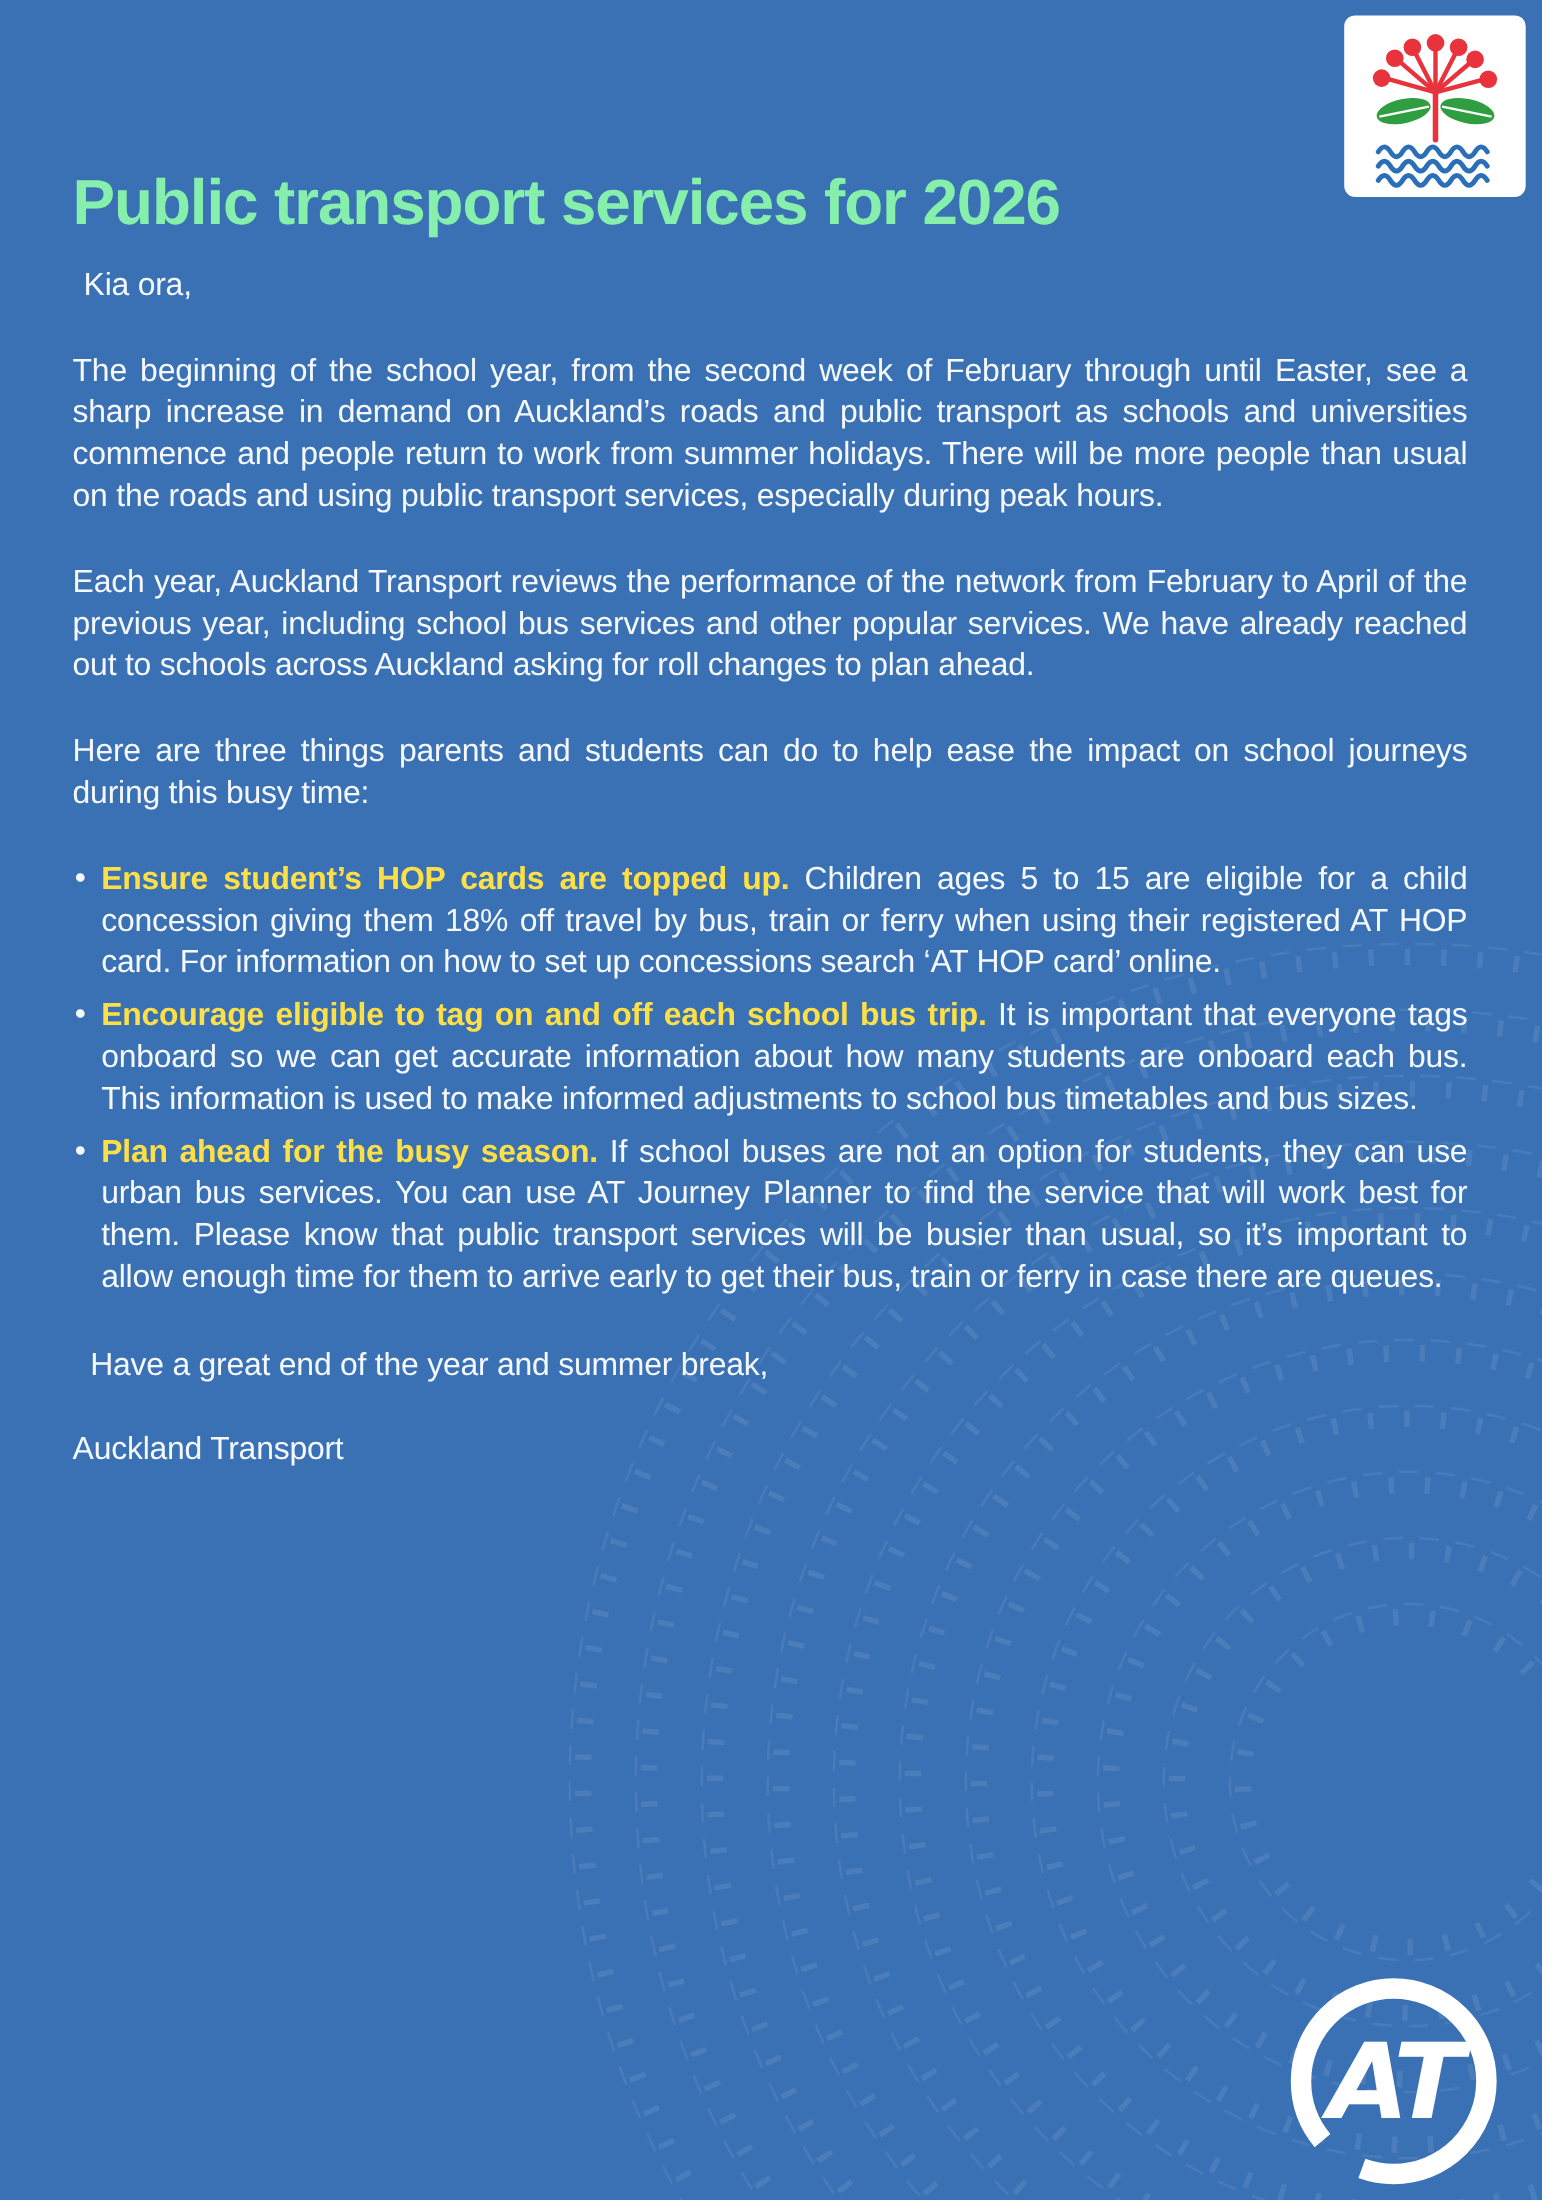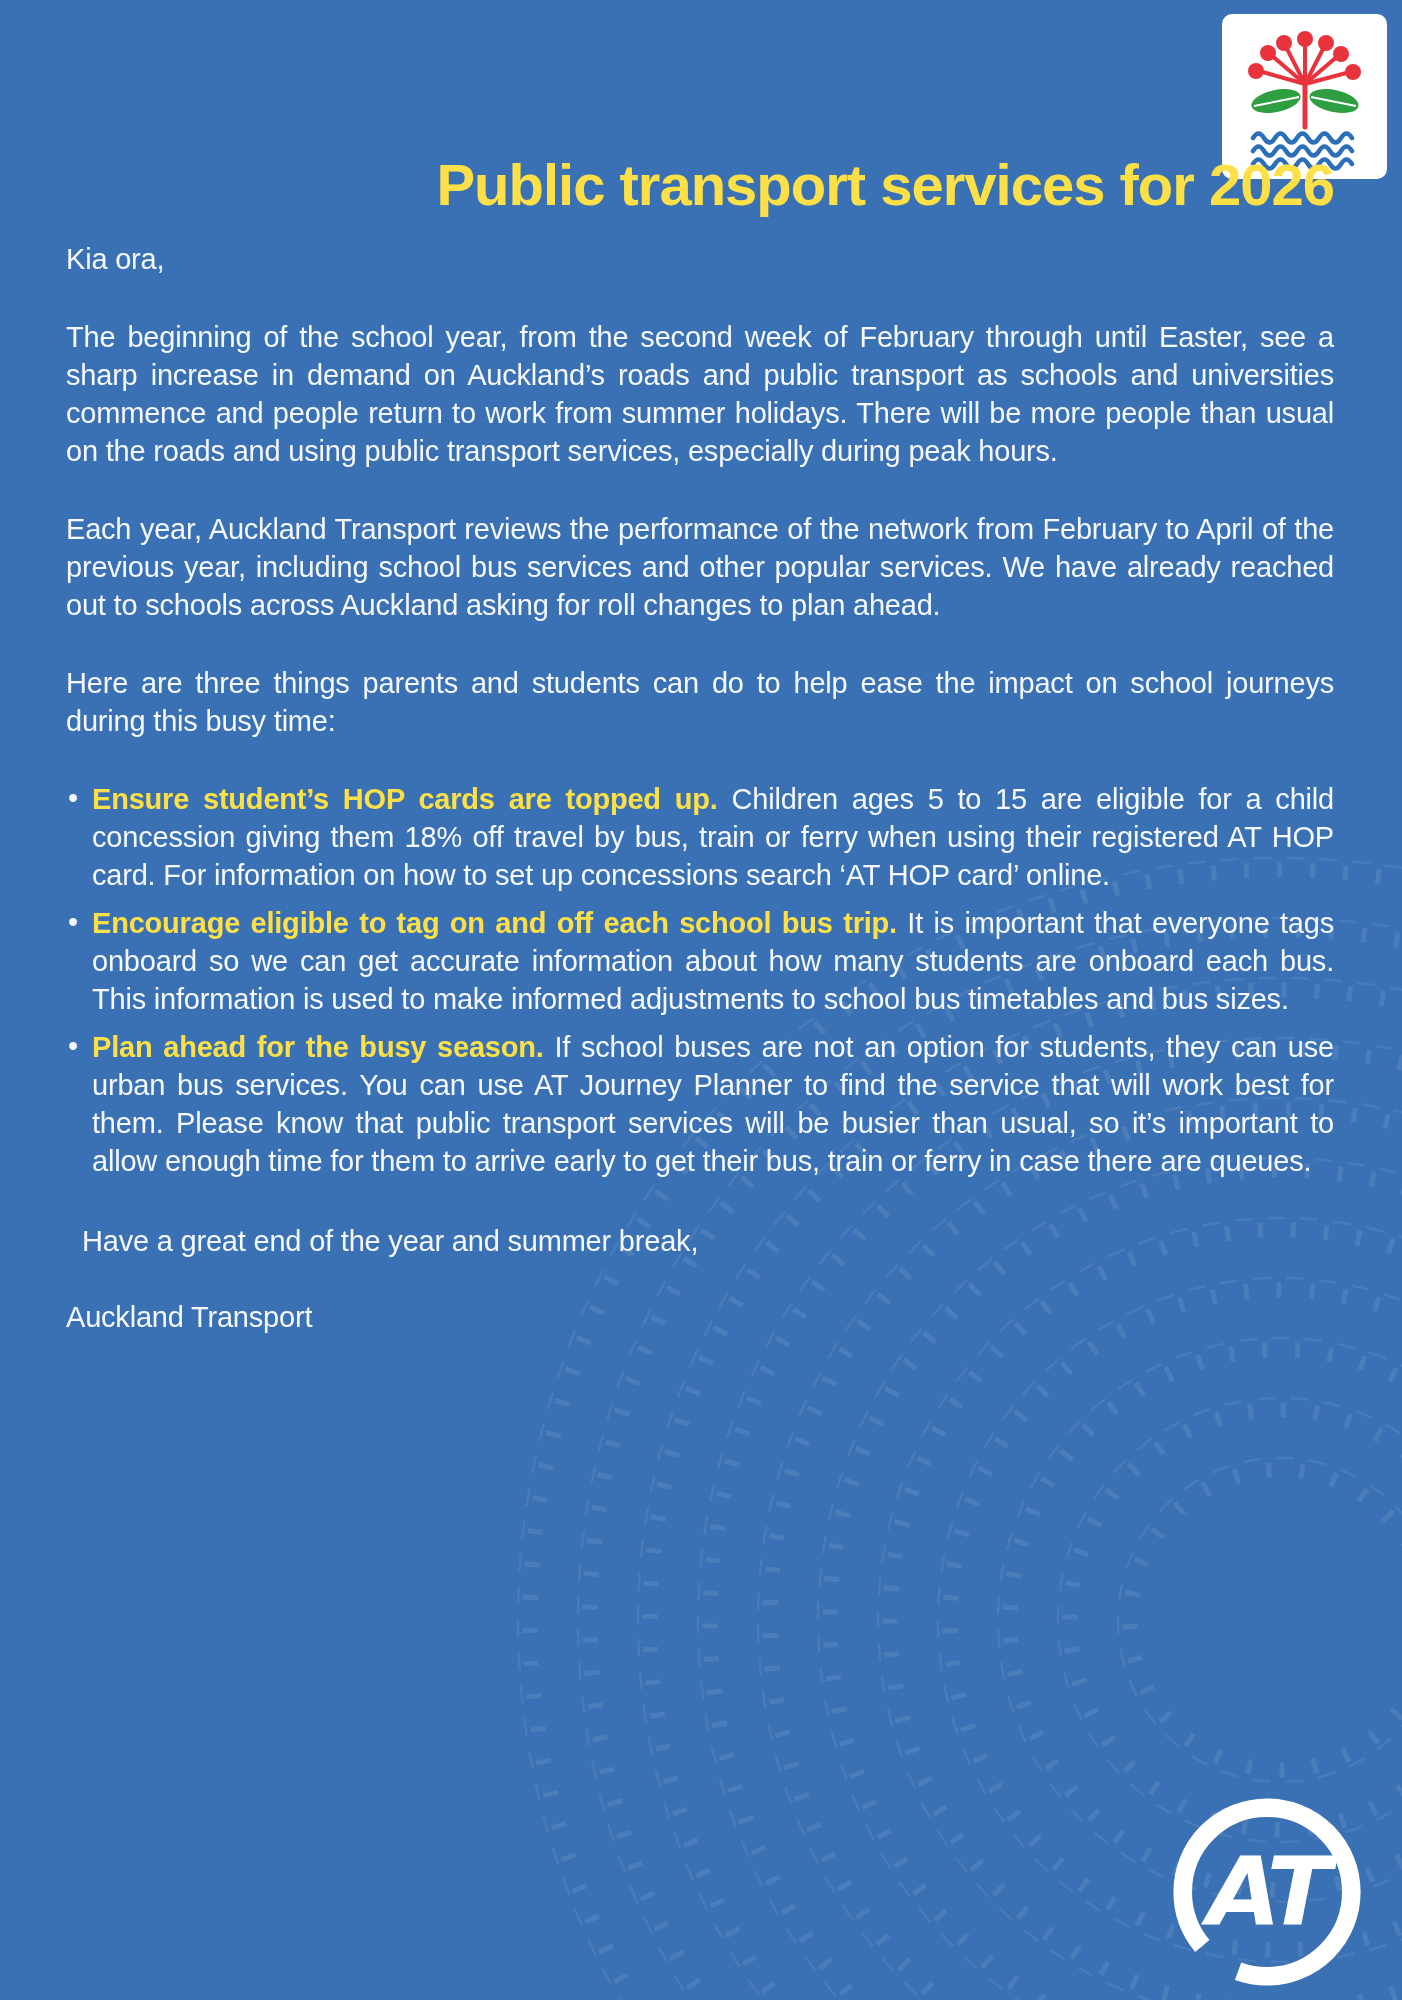--- a/index.html
+++ b/index.html
@@ -36,30 +36,29 @@
     left: 66px;
     top: 0;
     width: 1268px;
   }
   h1.title {
     margin: 0 0 36px 0;
     padding-top: 166px;
     font-size: 58px;
     font-weight: bold;
     letter-spacing: -1px;
-    color: #fde047;
-    text-align: right;
+    color: #86efac;
   }
   .body-text {
     font-size: 29px;
     line-height: 38px;
     letter-spacing: -0.2px;
   }
   p.body { margin: 0 0 40px 0; text-align: justify; }
-  p.greeting { margin: 0 0 40px 0; }
+  p.greeting { margin: 0 0 40px 10px; }
   ul.bullets {
     list-style: none;
     margin: 0 0 42px 0;
     padding: 0;
   }
   ul.bullets li {
     position: relative;
     padding-left: 26px;
     margin-bottom: 10px;
     text-align: justify;

